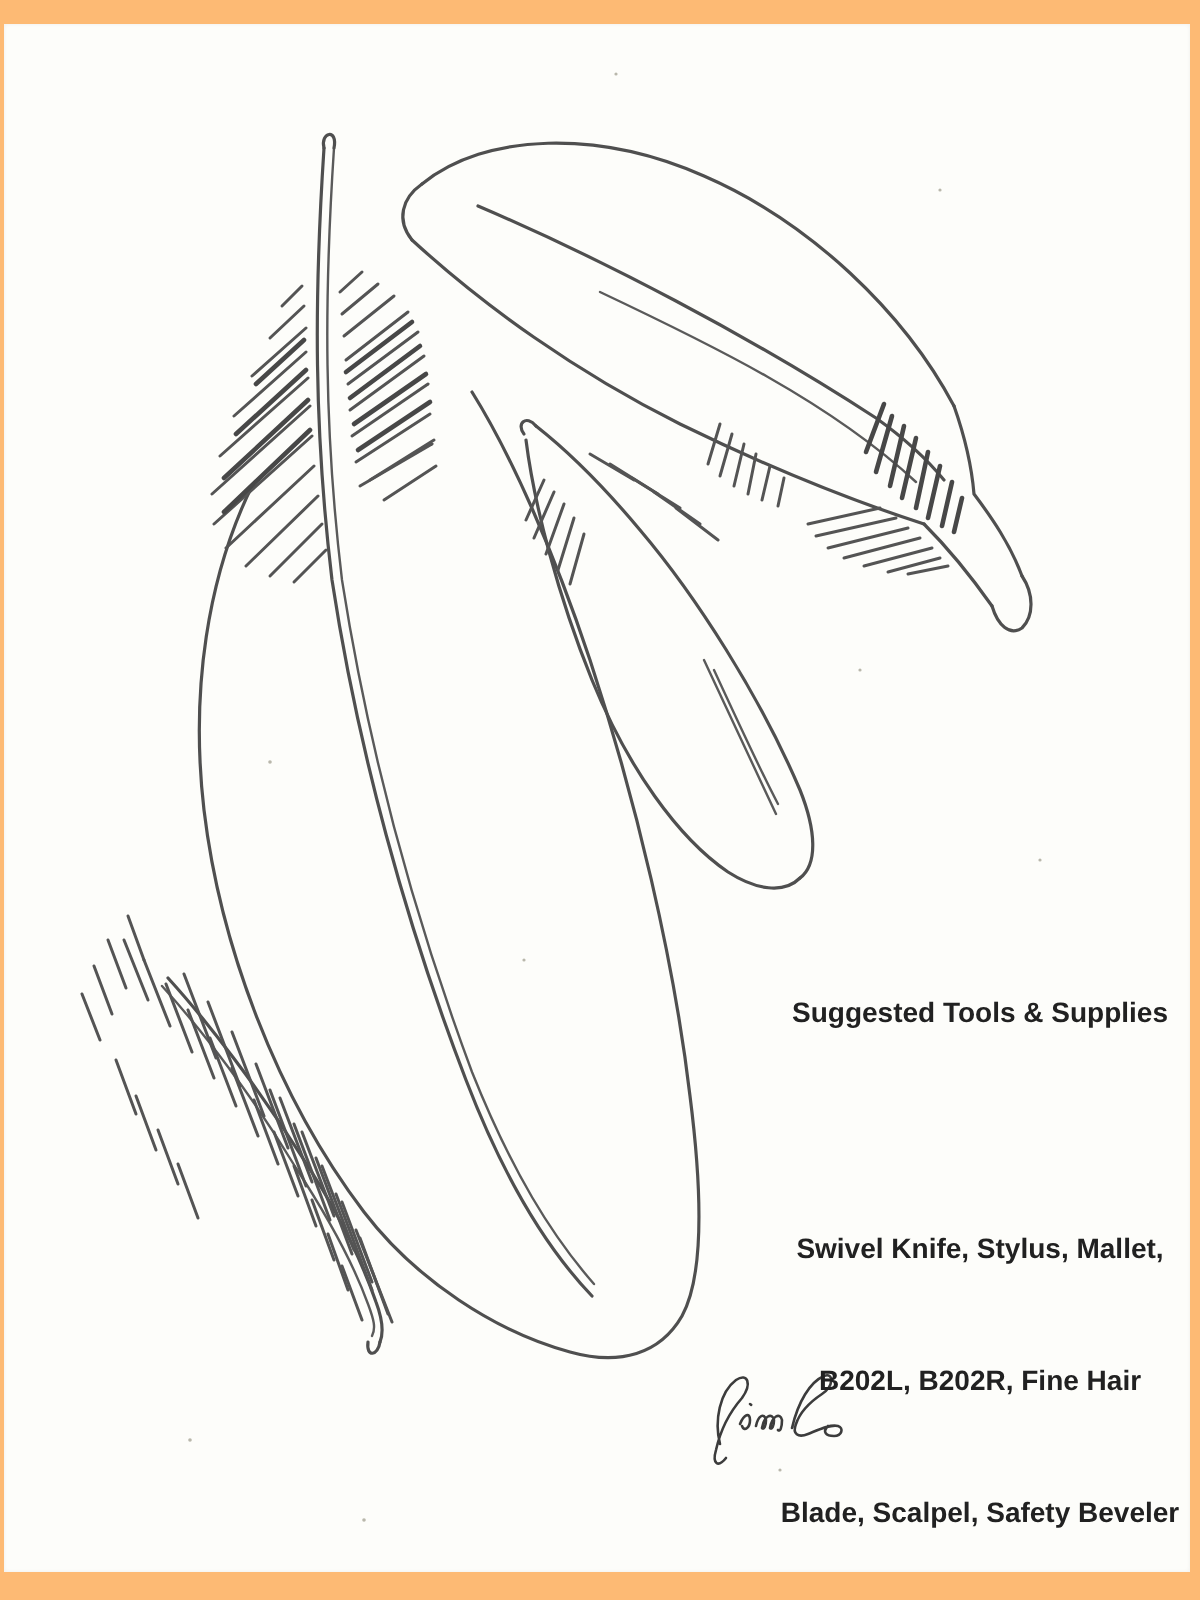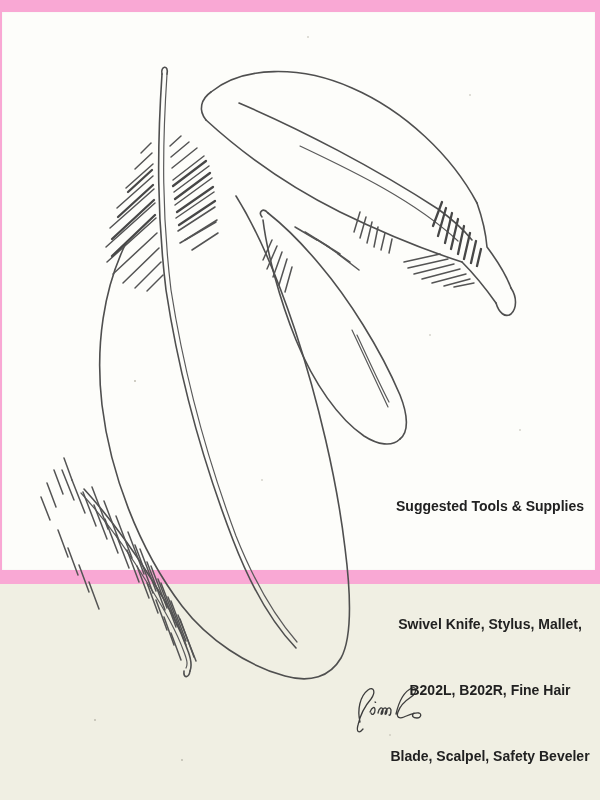--- a/index.html
+++ b/index.html
@@ -4,22 +4,22 @@
 <style>
   html,body { margin:0; padding:0; }
   body {
     width:600px; height:800px;
     background:#f0efe3;
     font-family:"Liberation Sans", sans-serif;
     overflow:hidden;
   }
   .scan-page {
     position:relative;
-    width:600px; height:584px;
-    background:#f9a8d4;
+    width:600px; height:800px;
+    background:#fdba74;
   }
   .paper {
     position:absolute;
     left:2px; top:12px; right:5px; bottom:14px;
     background:#fdfdfa;
     box-shadow:0 0 2px rgba(0,0,0,0.06) inset;
   }
   svg.art {
     position:absolute; left:0; top:0;
     width:600px; height:800px;

